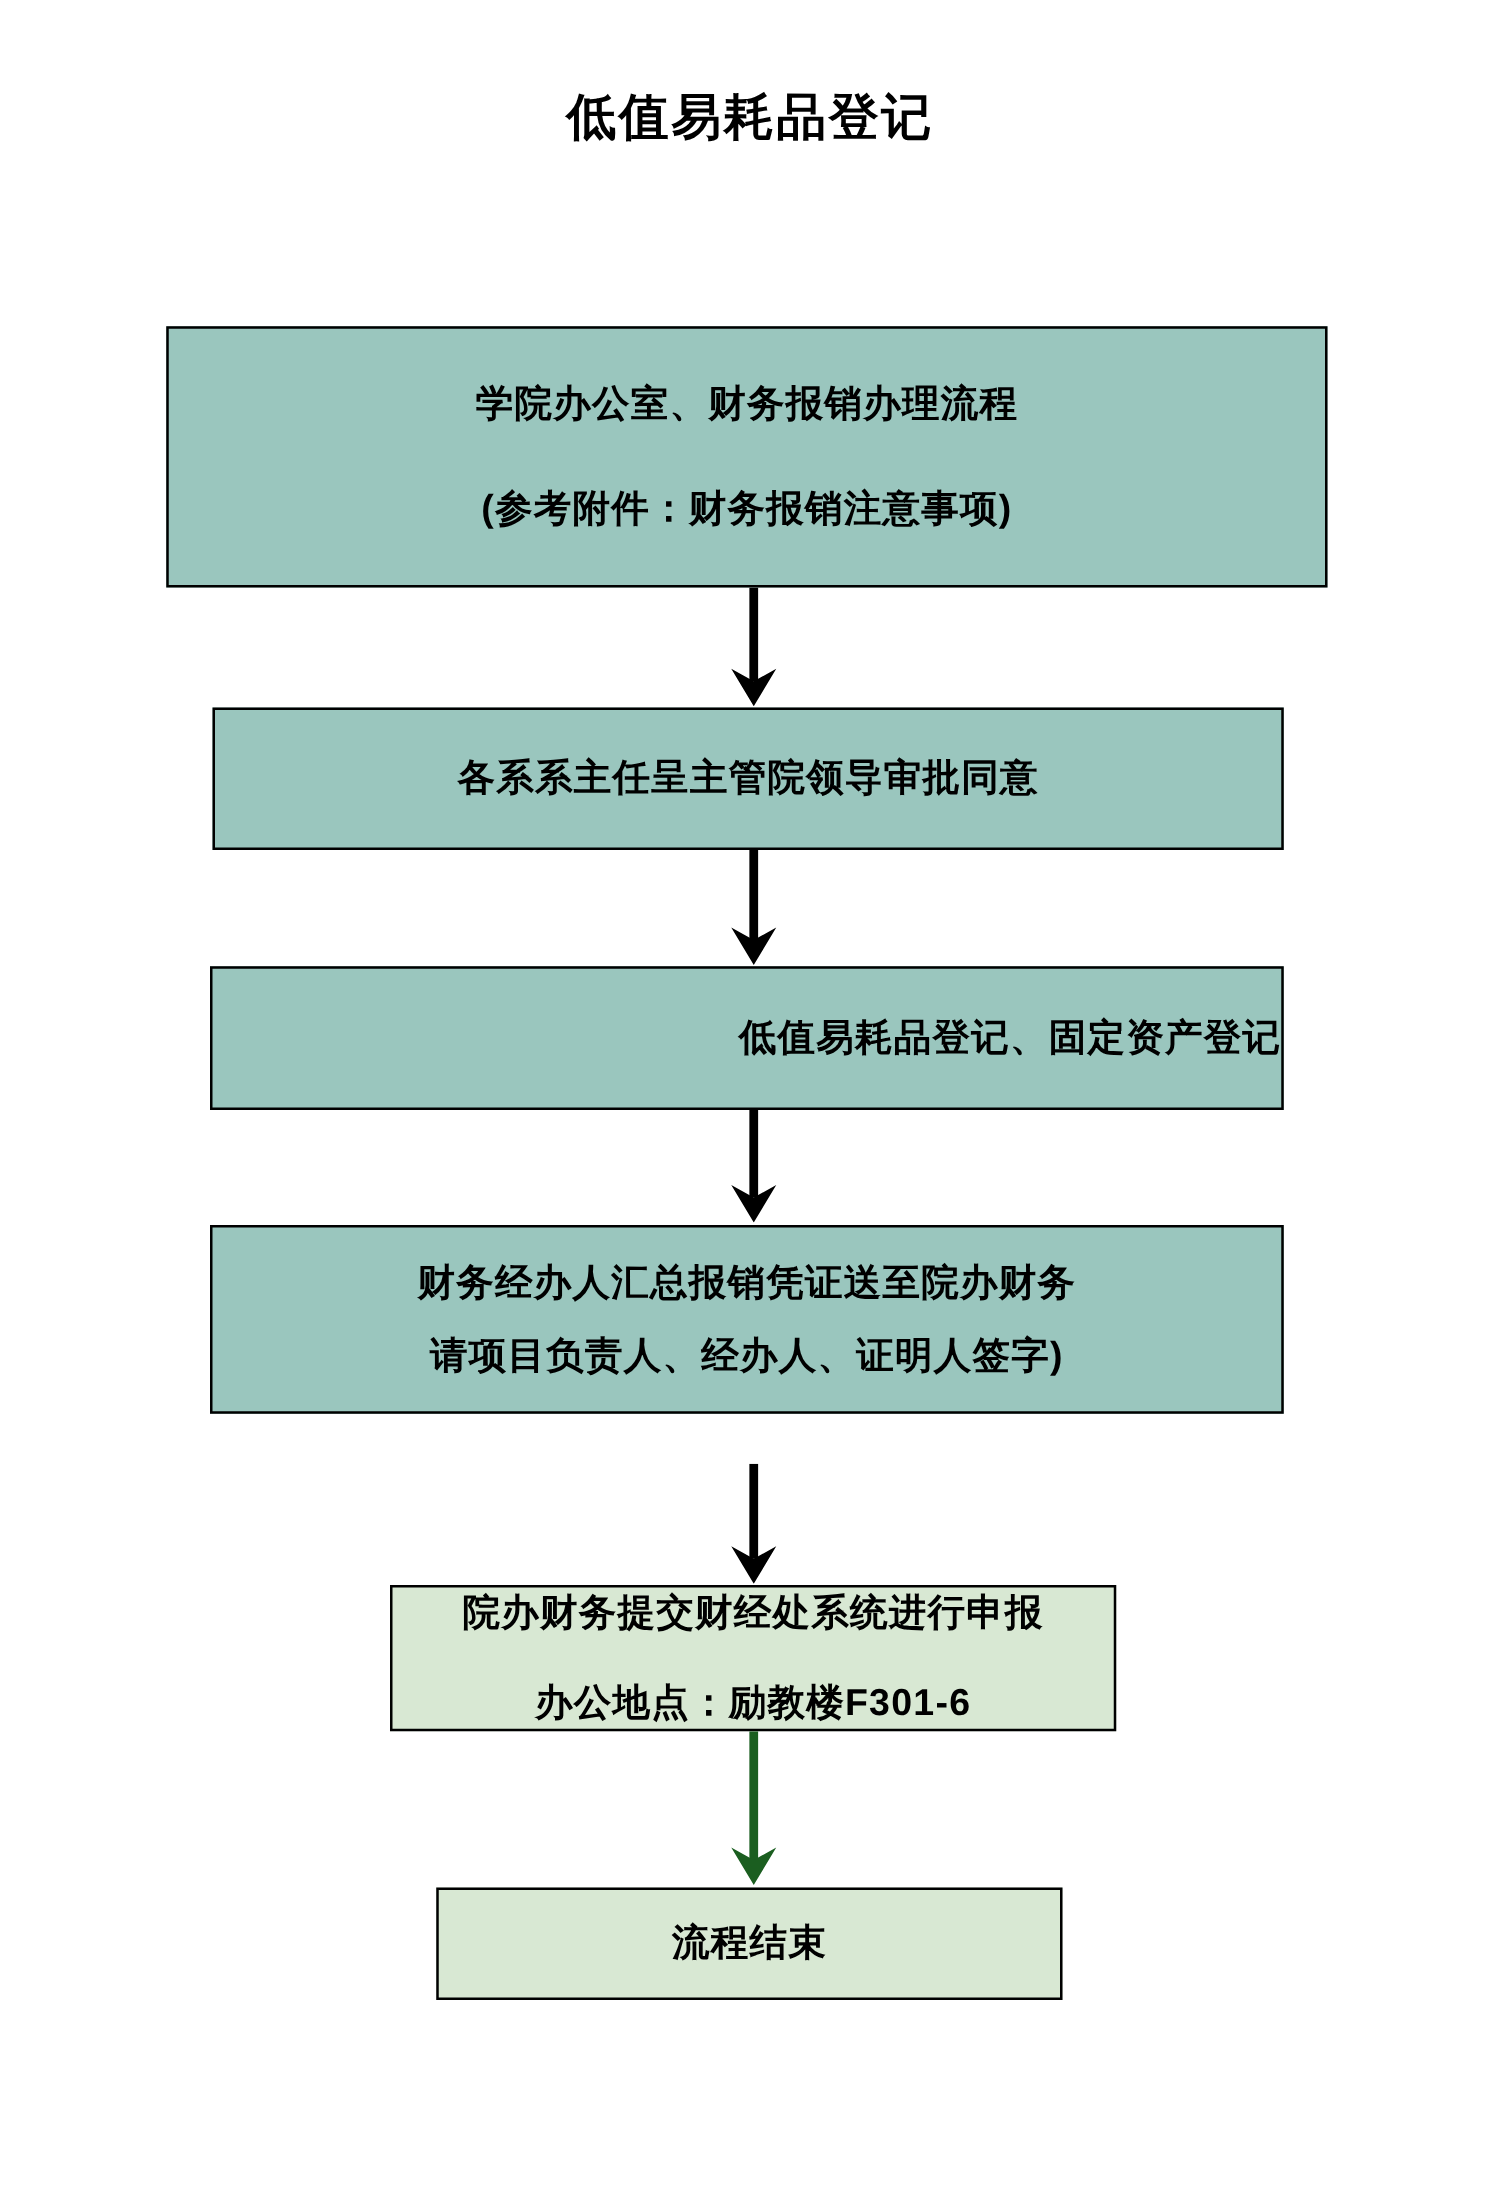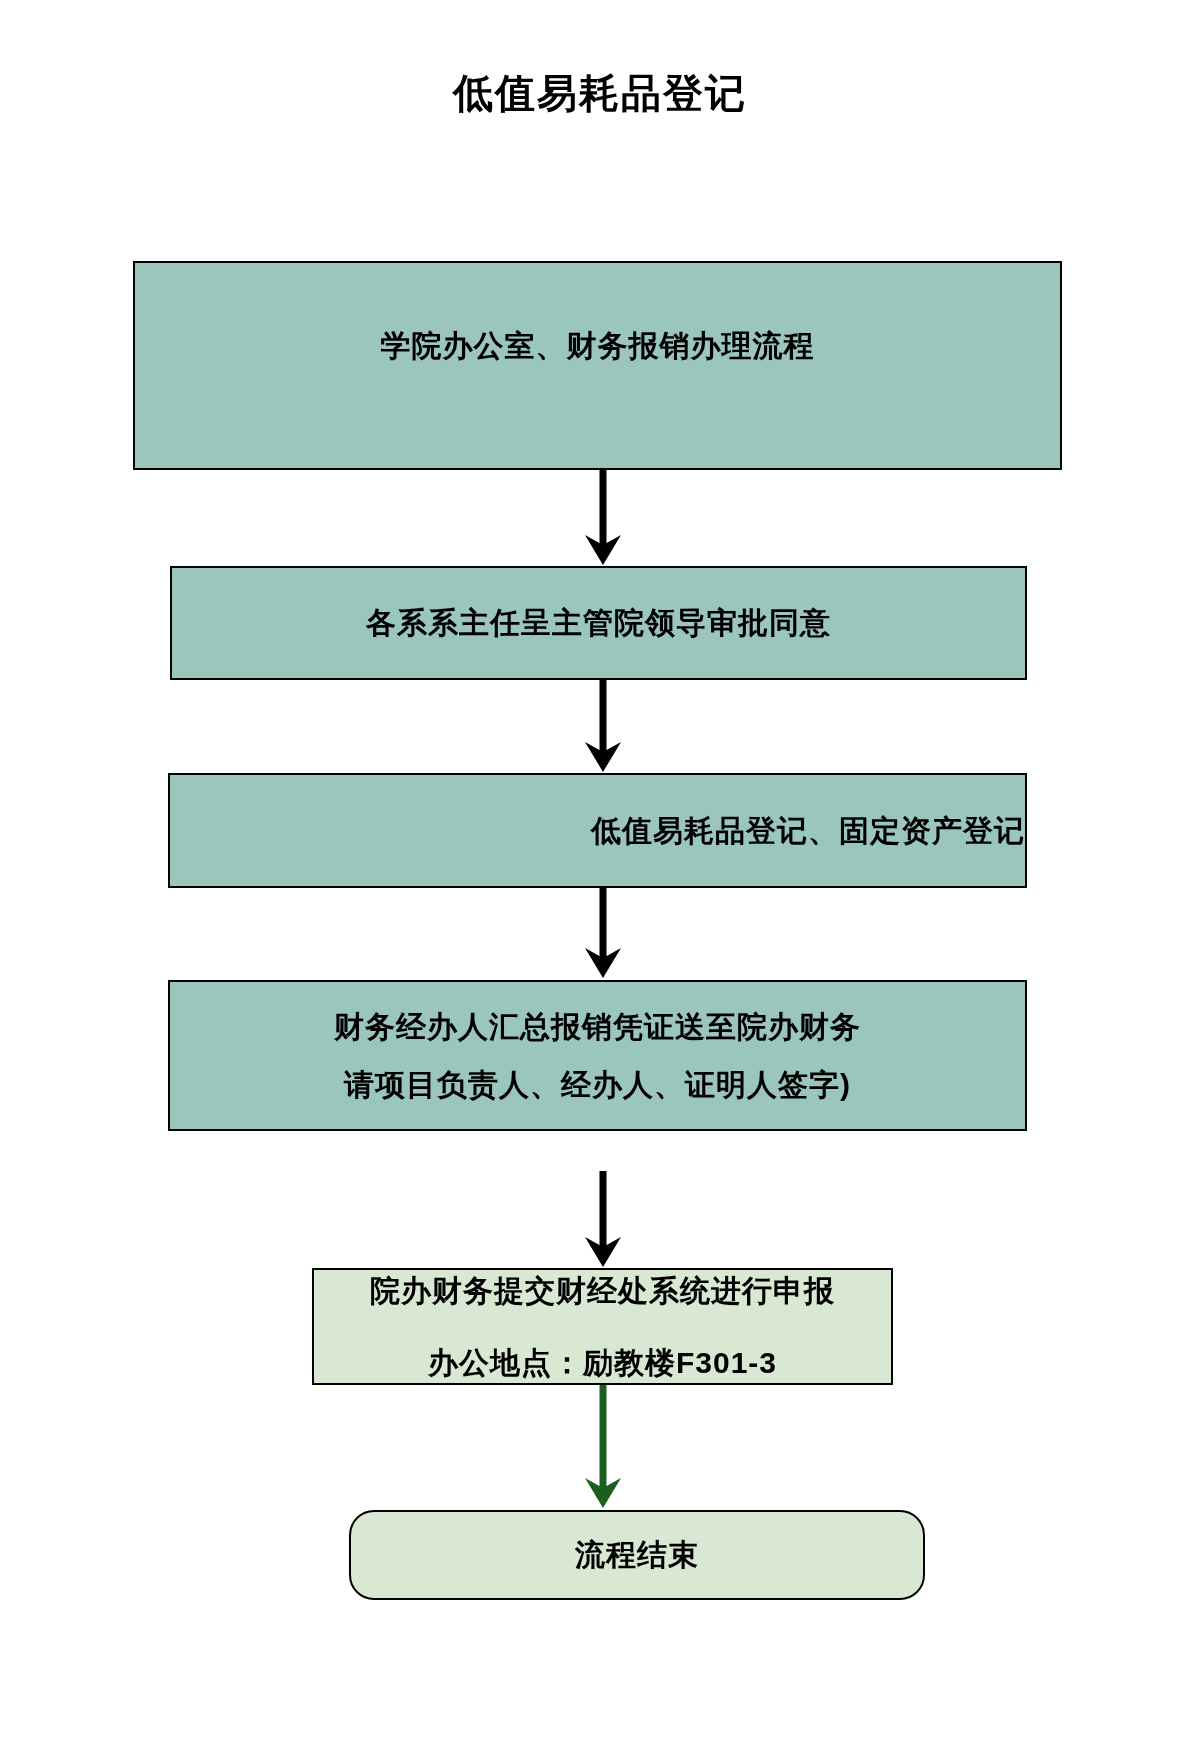--- a/index.html
+++ b/index.html
@@ -48,20 +48,21 @@
 </head>
 <body>
 
 <div class="page">
 
   <h1 class="title">低值易耗品登记</h1>
 
   <div class="box teal" style="left:133px; top:261px; width:929px; height:209px;">
     <div class="line">学院办公室、财务报销办理流程</div>
     <div class="spacer"></div>
+    <div class="line">(参考附件：财务报销注意事项)</div>
   </div>
 
   <svg class="arrow black" style="left:583px; top:470px;" width="40" height="95" viewBox="0 0 40 95">
     <rect x="16.5" y="0" width="7" height="75"></rect>
     <path d="M2 65 L20 75 L38 65 L20 95 Z"></path>
   </svg>
 
   <div class="box teal" style="left:170px; top:566px; width:857px; height:114px;">
     <div class="line">各系系主任呈主管院领导审批同意</div>
   </div>
@@ -85,25 +86,25 @@
     <div class="line">请项目负责人、经办人、证明人签字)</div>
   </div>
 
   <svg class="arrow black" style="left:583px; top:1171px;" width="40" height="96" viewBox="0 0 40 96">
     <rect x="16.5" y="0" width="7" height="76"></rect>
     <path d="M2 66 L20 76 L38 66 L20 96 Z"></path>
   </svg>
 
   <div class="box light tight" style="left:312px; top:1268px; width:581px; height:117px;">
     <div class="line">院办财务提交财经处系统进行申报</div>
-    <div class="line">办公地点：励教楼F301-3</div>
+    <div class="line">办公地点：励教楼F301-6</div>
   </div>
 
   <svg class="arrow green" style="left:583px; top:1385px;" width="40" height="123" viewBox="0 0 40 123">
     <rect x="16.5" y="0" width="7" height="103"></rect>
     <path d="M2 93 L20 103 L38 93 L20 123 Z"></path>
   </svg>
 
-  <div class="box light" style="left:349px; top:1510px; width:576px; height:90px;border-radius:25px;">
+  <div class="box light" style="left:349px; top:1510px; width:501px; height:90px;">
     <div class="line">流程结束</div>
   </div>
 
 </div>
 
 </body></html>

